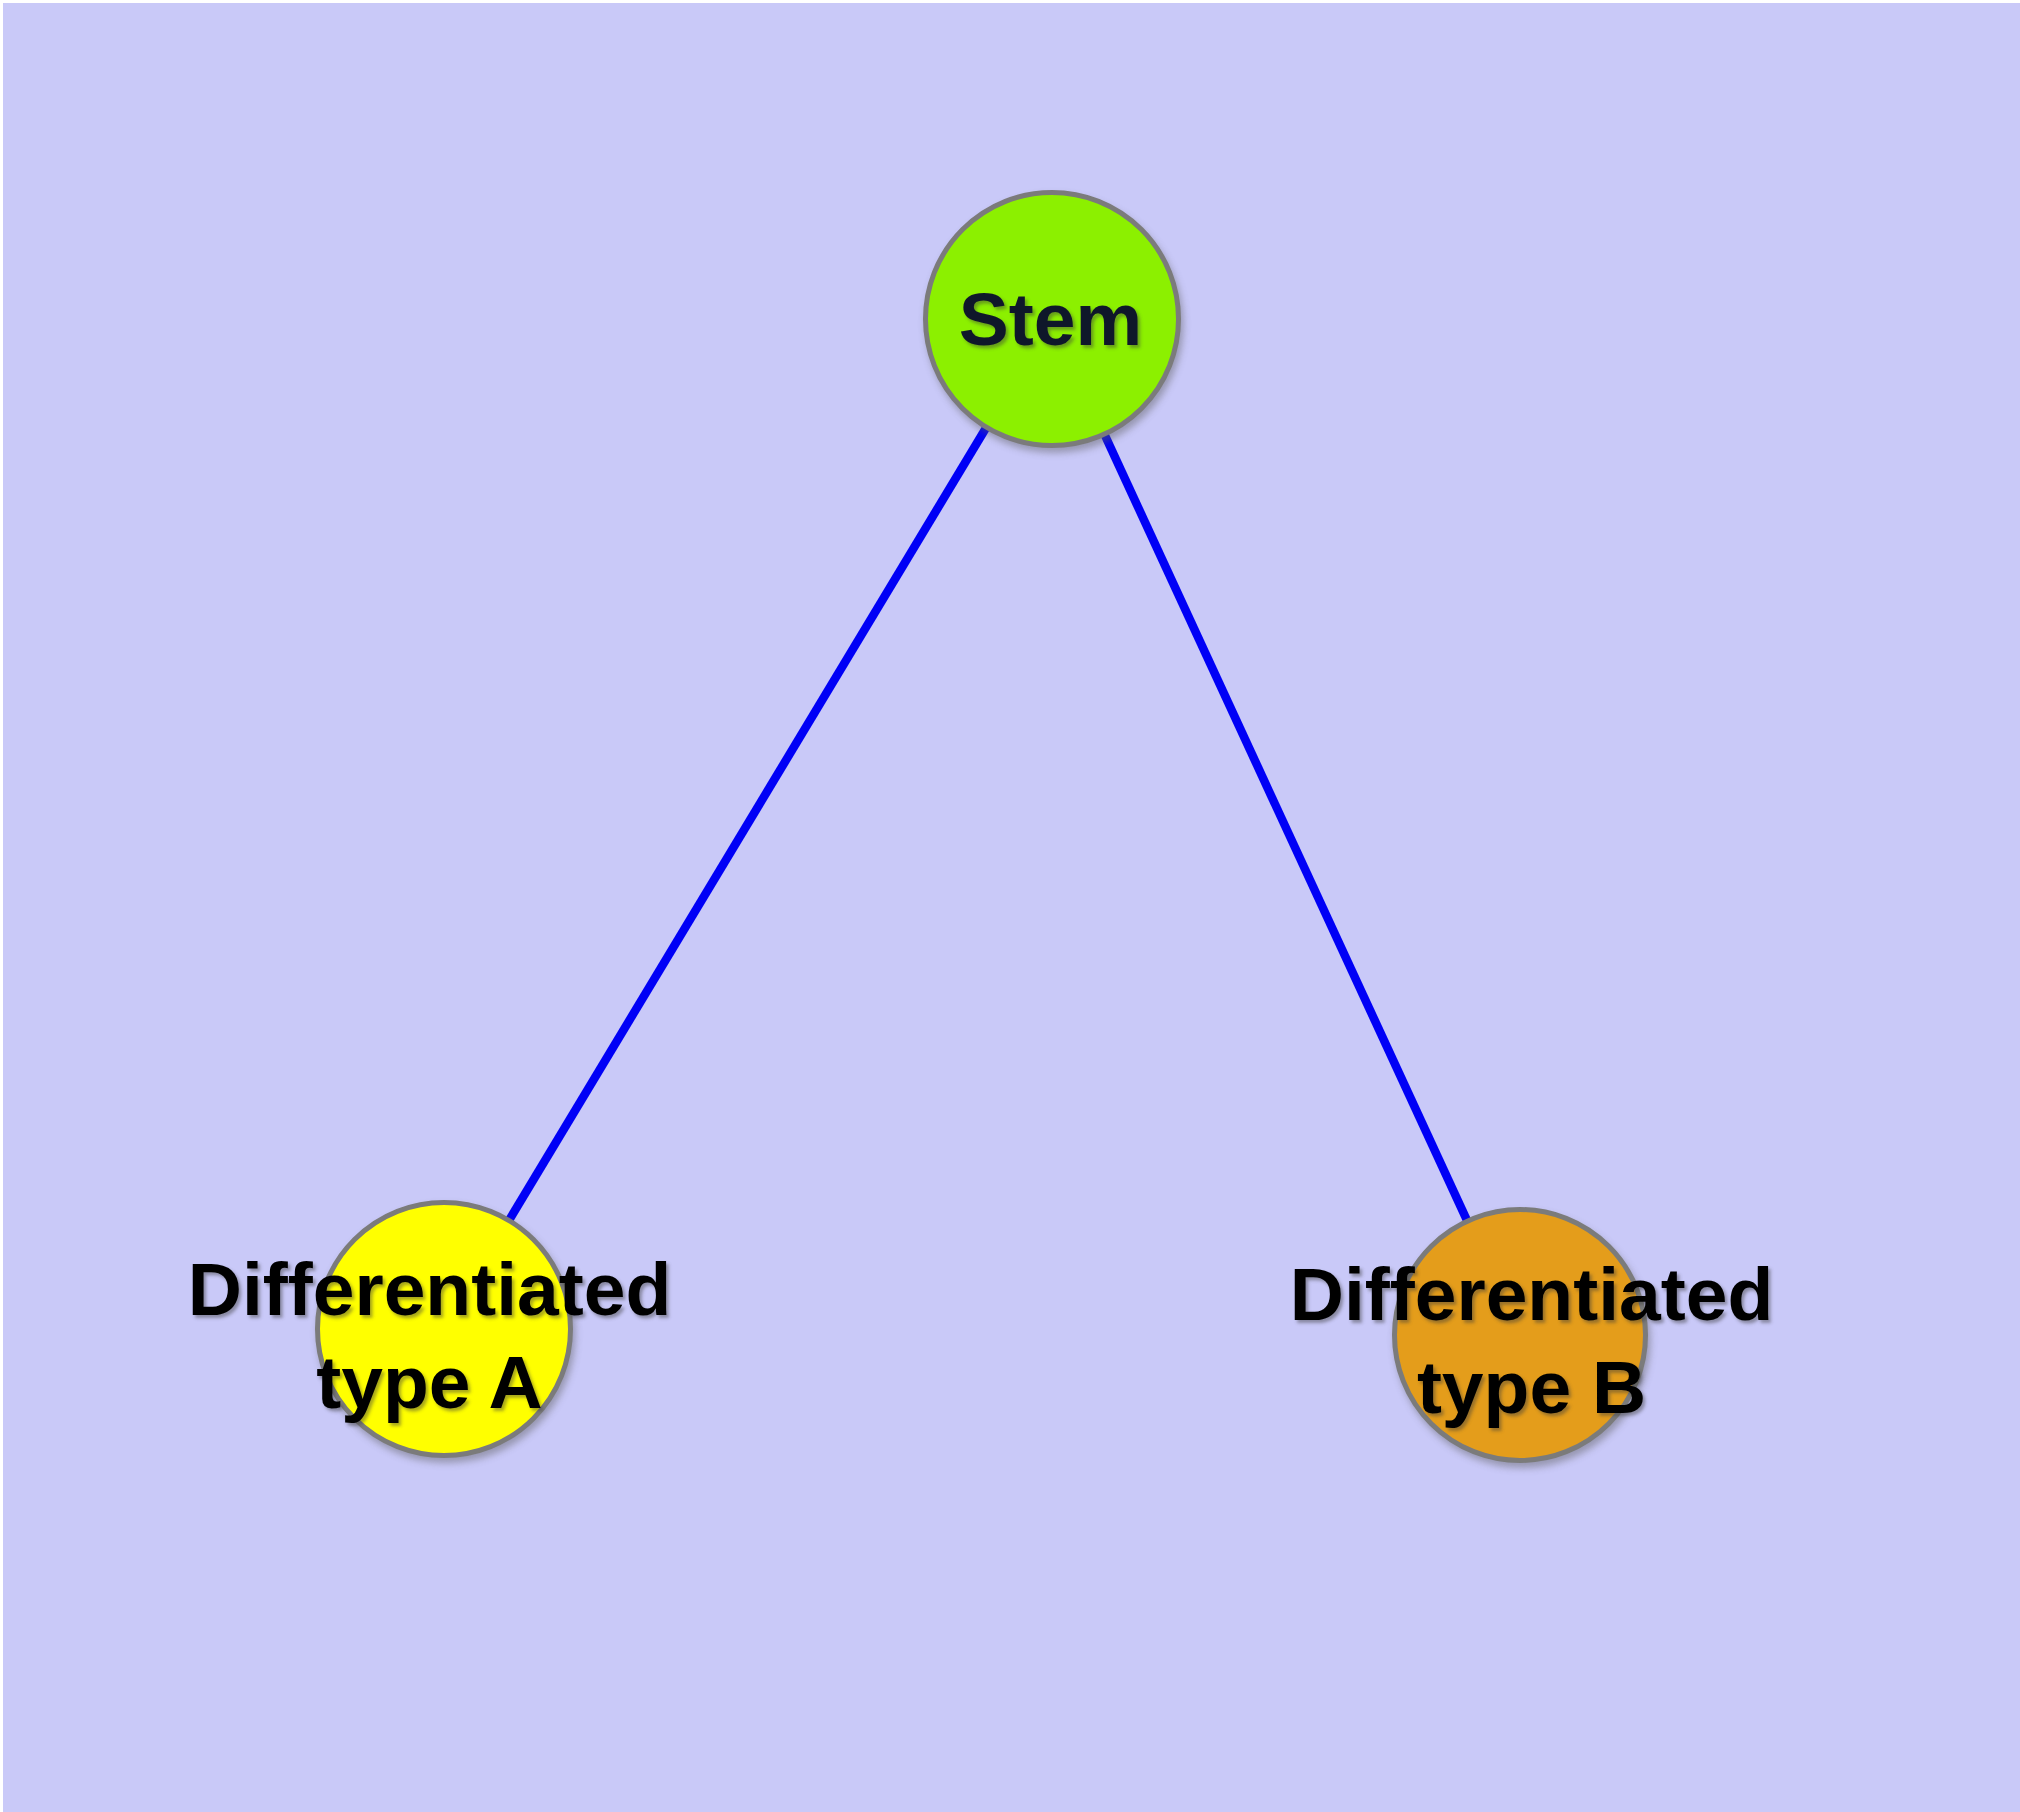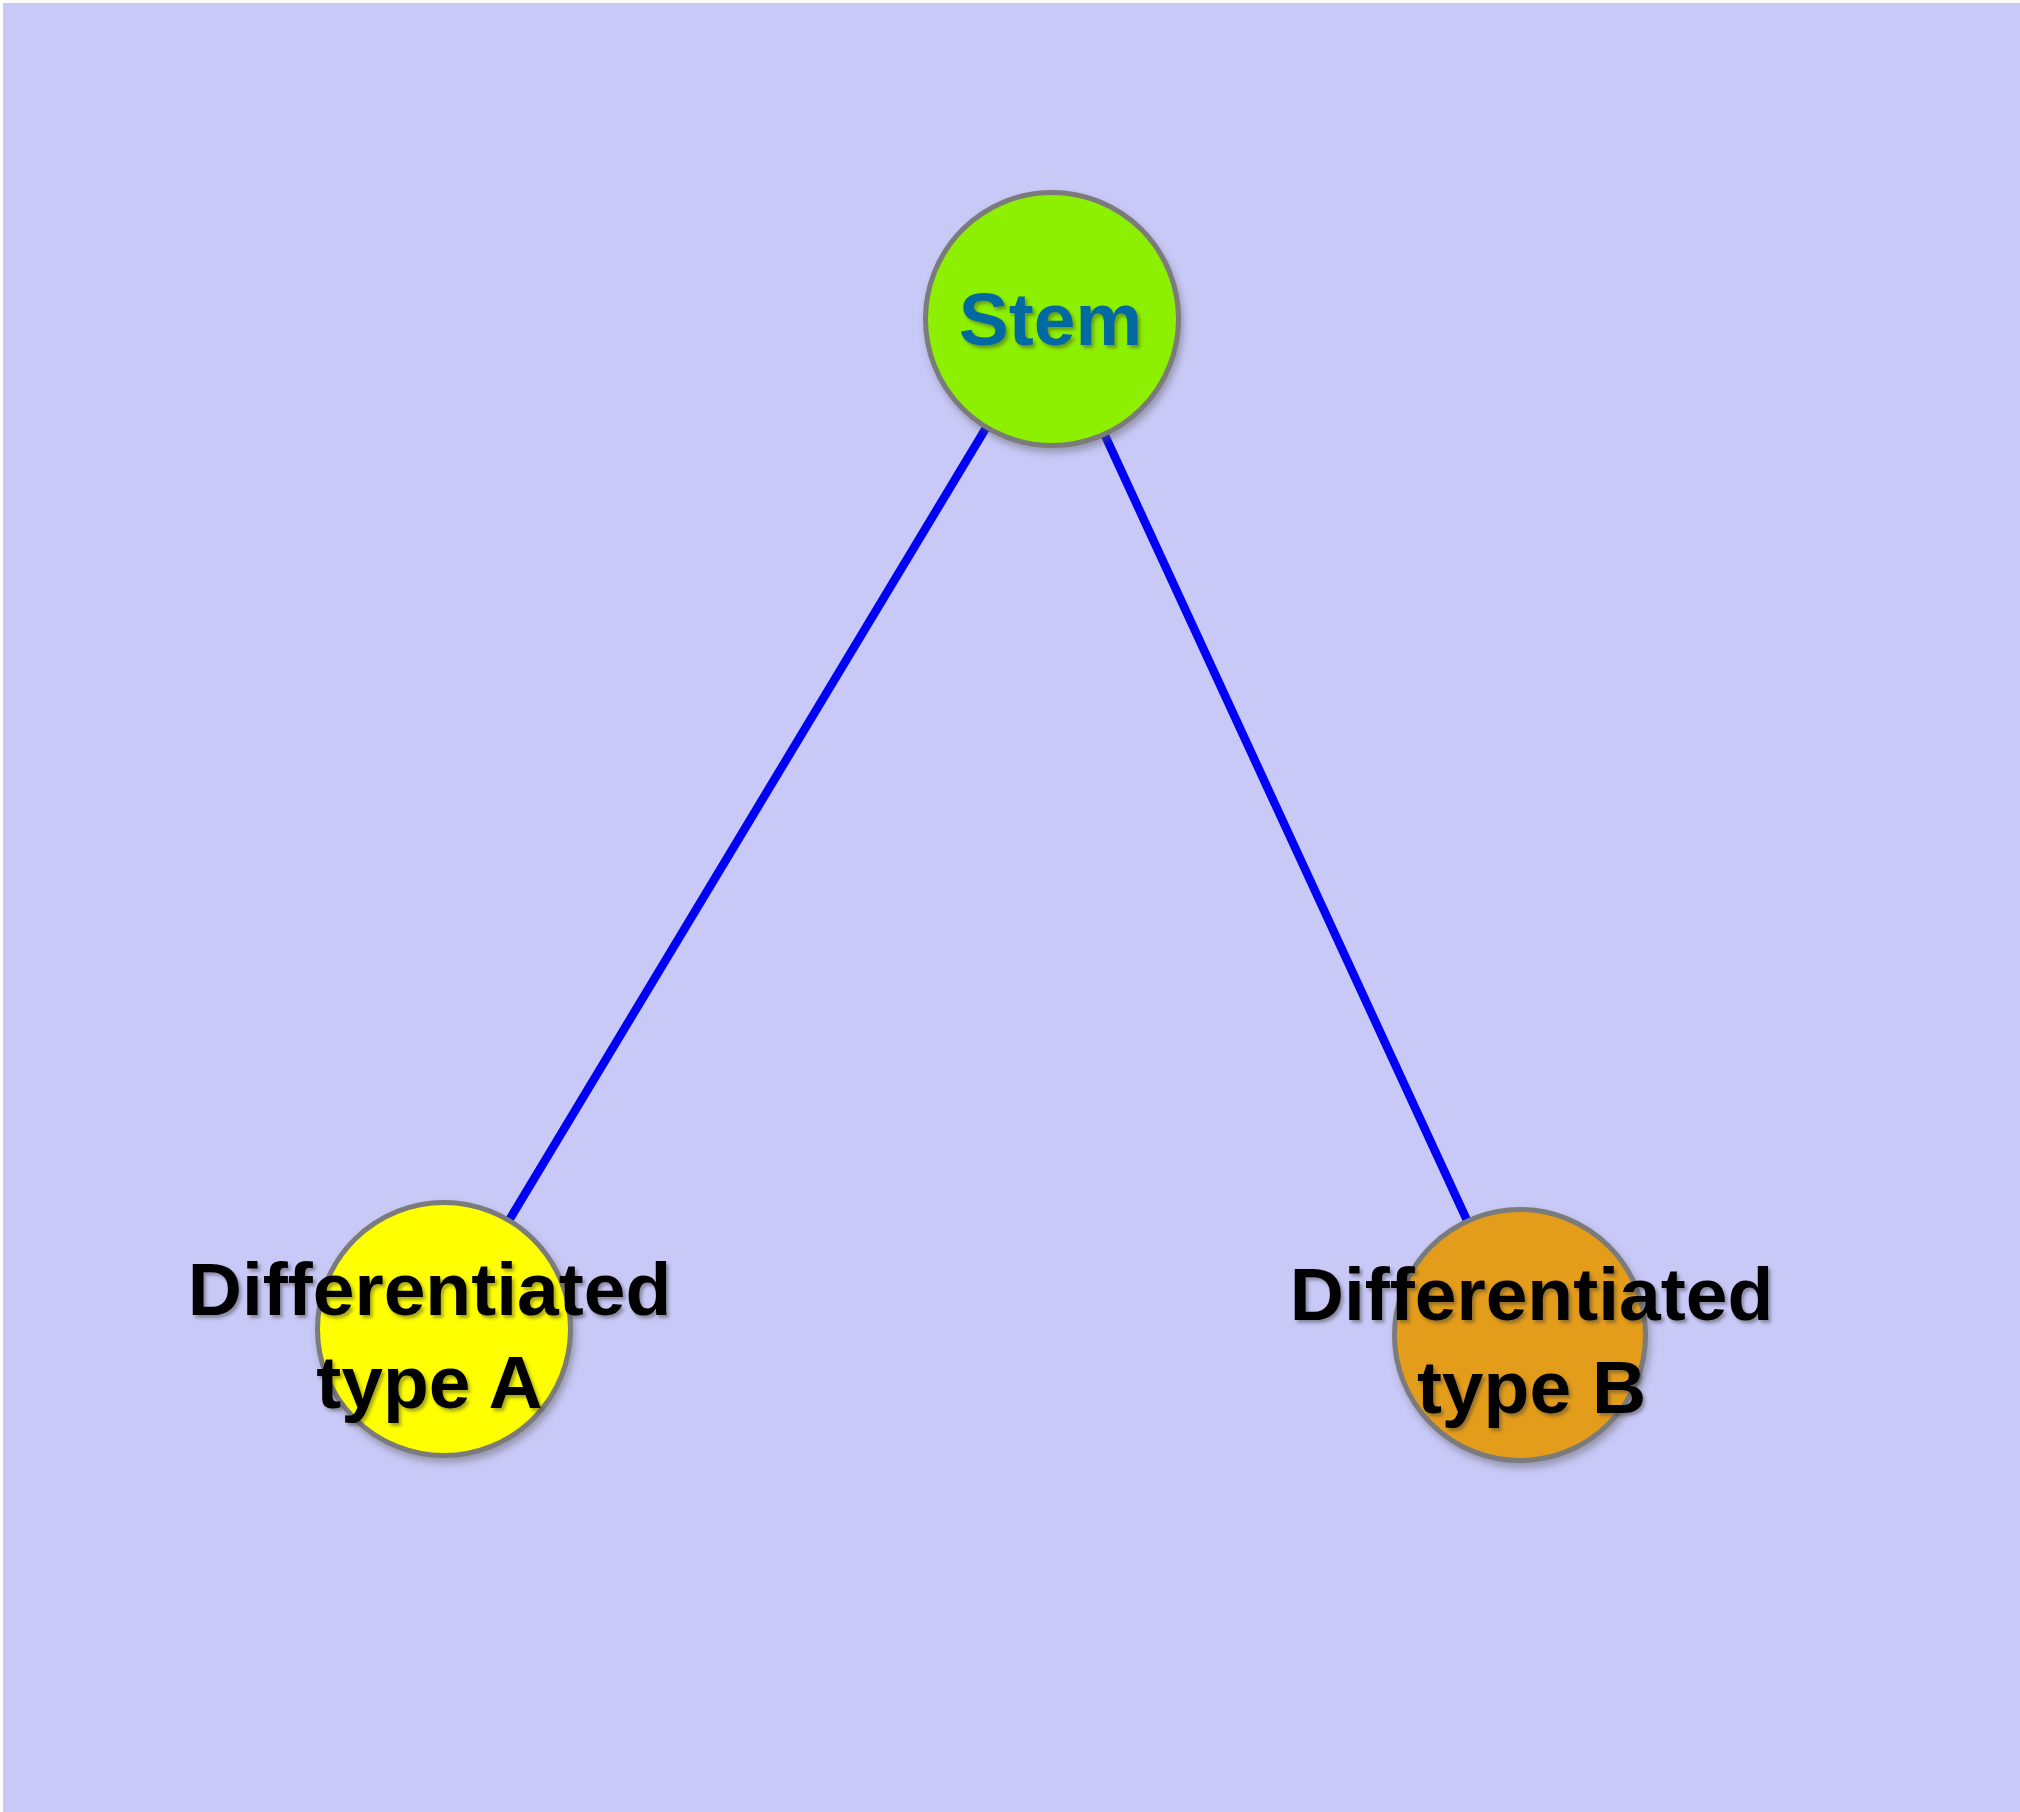--- a/index.html
+++ b/index.html
@@ -53,19 +53,19 @@
 <div class="canvas" style="background: rgb(201, 201, 248);">
   <svg class="edges-svg" width="2018" height="1809" viewBox="0 0 2381 2134">
     <line x1="1237" y1="373" x2="520" y2="1564" stroke="#0000F6" stroke-width="10"></line>
     <line x1="1237" y1="373" x2="1790" y2="1572" stroke="#0000F6" stroke-width="10"></line>
   </svg>
 
   <div class="node-circle" style="left: 920px; top: 187px; width: 258px; height: 258px; background: rgb(140, 240, 0); border: 5.1px solid rgb(123, 123, 123);"></div>
   <div class="node-circle" style="left: 312px; top: 1197px; width: 258px; height: 258px; background: rgb(255, 255, 0); border: 5.1px solid rgb(123, 123, 123);"></div>
   <div class="node-circle" style="left: 1389px; top: 1204px; width: 256px; height: 256px; background: rgb(228, 157, 27); border: 5.1px solid rgb(123, 123, 123);"></div>
 
-  <div class="node-label" style="left: 1048px; top: 316px; color: #0369a1;">Stem</div>
+  <div class="node-label" style="left: 1048px; top: 316px; color: #0f172a;">Stem</div>
   <div class="node-label" style="left: 427px; top: 1332px; color: rgb(0, 0, 0);">Differentiated
 type A</div>
   <div class="node-label" style="left: 1529px; top: 1337px; color: rgb(0, 0, 0);">Differentiated
 type B</div>
 </div>
 
 
 </body></html>

